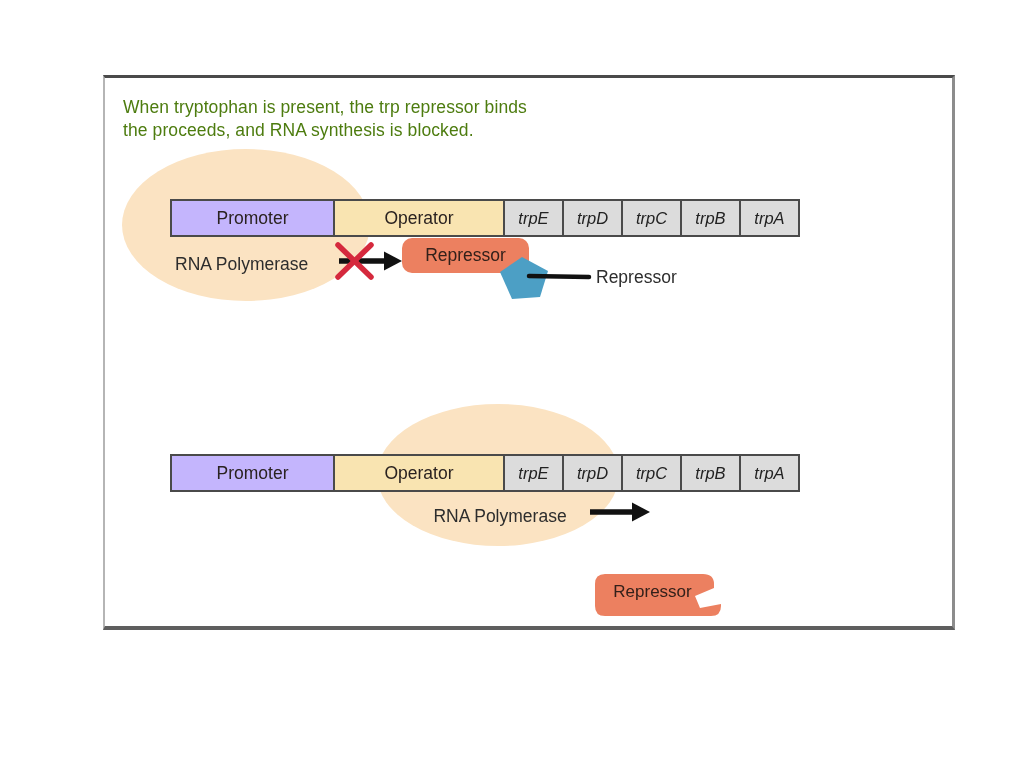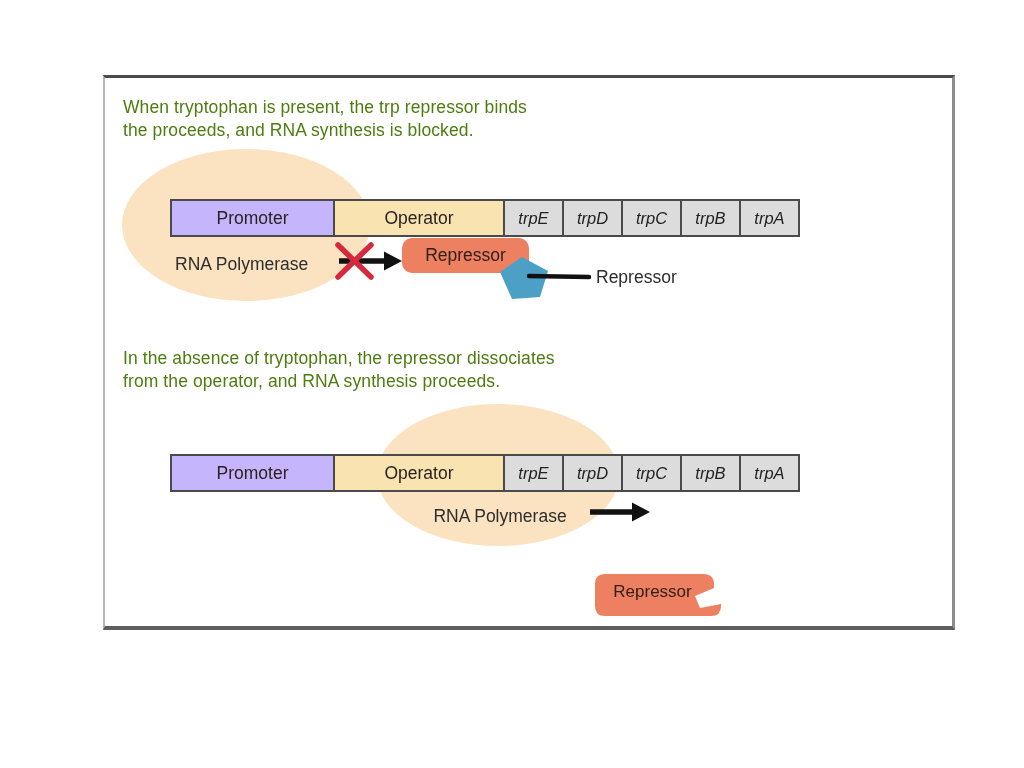--- a/index.html
+++ b/index.html
@@ -60,24 +60,20 @@
 <div class="page">
   <div class="panel">
 
     <div class="ellipse ellipse-top"></div>
     <div class="ellipse ellipse-bottom"></div>
 
     <div class="caption caption-top">
       <div>When tryptophan is present, the trp repressor binds</div>
       <div>the proceeds, and RNA synthesis is blocked.</div>
     </div>
-    <div class="caption caption-bottom">
-      <div>In the absence of tryptophan, the repressor dissociates</div>
-      <div>from the operator, and RNA synthesis proceeds.</div>
-    </div>
 
     <div class="operon operon-top">
       <div class="seg promoter">Promoter</div>
       <div class="seg operator">Operator</div>
       <div class="seg gene">trpE</div>
       <div class="seg gene">trpD</div>
       <div class="seg gene">trpC</div>
       <div class="seg gene">trpB</div>
       <div class="seg gene">trpA</div>
     </div>

